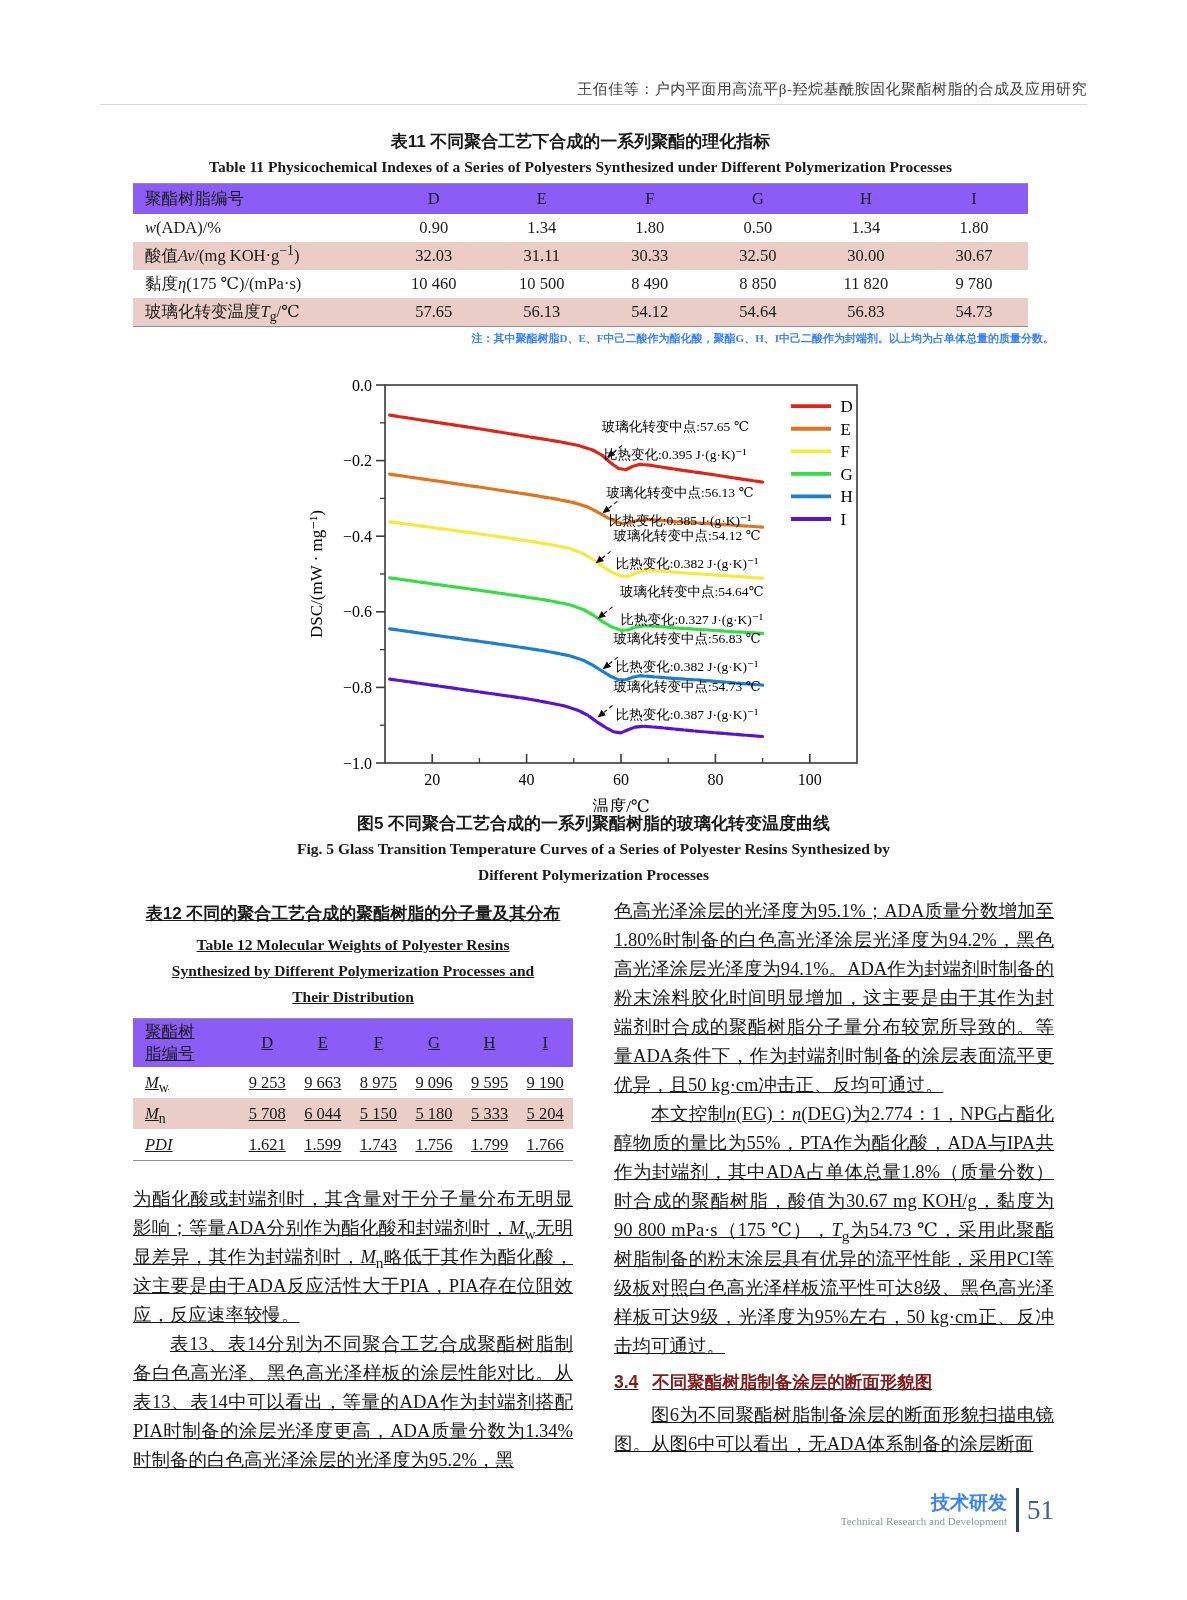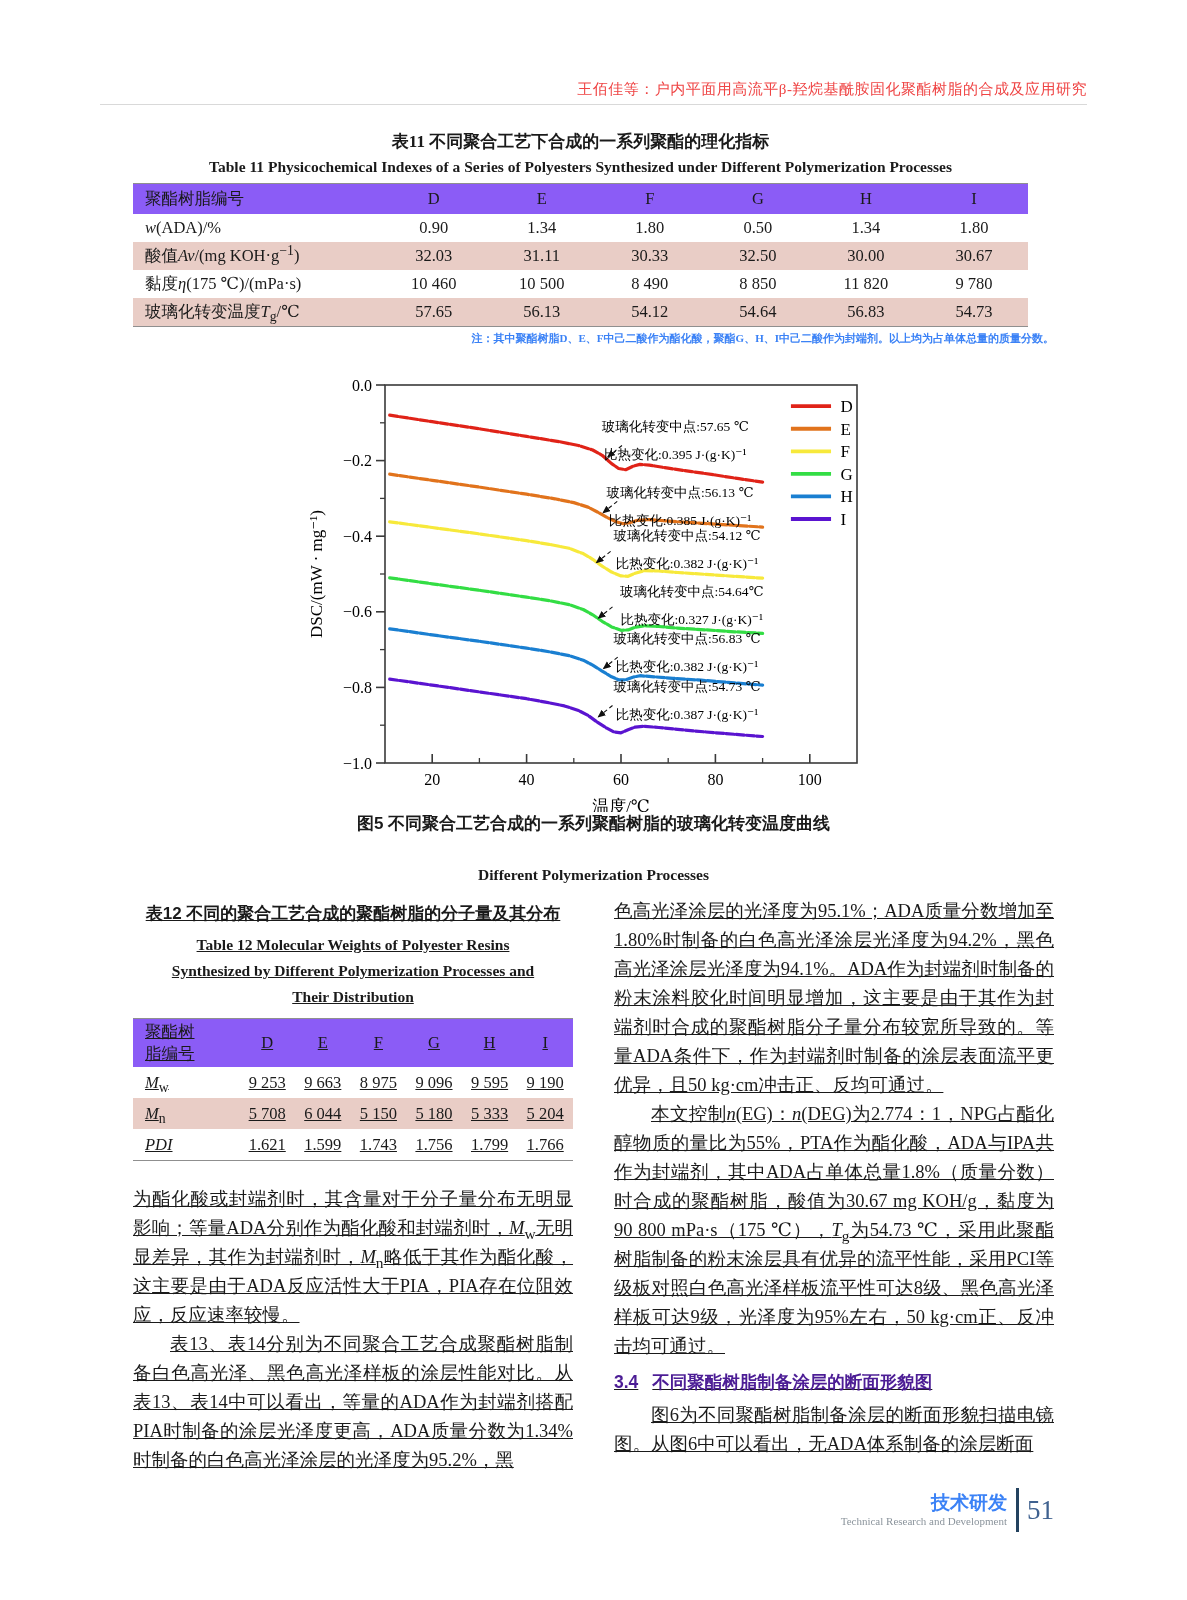--- a/index.html
+++ b/index.html
@@ -1,26 +1,26 @@
 <!DOCTYPE html>
 <html><head>
 <meta charset="utf-8">
 <style>
   html,body{margin:0;padding:0;background:#ffffff;}
   .page{position:relative;width:1187px;height:1600px;background:#fff;overflow:hidden;
         font-family:"Liberation Serif","DejaVu Serif",serif;color:#1a1a1a;}
 
   .running-head{position:absolute;top:80px;left:100px;width:987px;text-align:right;
-    font-size:15px;color:#ef4444;letter-spacing:.5px;}
+    font-size:15px;color:#404040;letter-spacing:.5px;}
   .head-rule{position:absolute;top:104px;left:100px;width:987px;height:1px;background:#d9d9d9;}
 
   .cap-cn{font-family:"Liberation Sans","DejaVu Sans",sans-serif;font-weight:bold;font-size:17px;}
   .cap-en{font-weight:bold;font-size:15.5px;}
 
-  .t11-title-cn{position:absolute;top:130px;left:133px;width:895px;text-align:center;font-family:Liberation Serif, serif;}
+  .t11-title-cn{position:absolute;top:130px;left:133px;width:895px;text-align:center;}
   .t11-title-en{position:absolute;top:158px;left:133px;width:895px;text-align:center;}
 
   table.data-table{border-collapse:collapse;table-layout:fixed;
     font-size:16.5px;border-top:1.5px solid #8f8f8f;border-bottom:1.5px solid #8f8f8f;}
   table.data-table th,table.data-table td{text-align:center;font-weight:normal;padding:0 2px;}
   table.data-table thead th{background:#8b5cf6;}
   table.data-table tbody tr:nth-child(even){background:#e9cdc6;}
   table.data-table th:first-child,table.data-table td:first-child{text-align:left;padding-left:12px;}
 
   .t11{position:absolute;top:183px;left:133px;width:895px;}
@@ -46,21 +46,21 @@
   .t12{width:100%;margin-top:8px;font-size:17px;}
   .t12 thead th{height:48px;line-height:22px;}
   .t12 tbody td{height:31px;}
   .t12 th:first-child,.t12 td:first-child{width:21%;padding-left:6px;}
 
   .col p{margin:0 0 0 0;text-indent:2em;}
   .col p.noindent{text-indent:0;}
   .col-left p.first-para{margin-top:24px;}
 
   .sec-heading{font-family:"Liberation Sans","DejaVu Sans",sans-serif;font-weight:bold;
-    font-size:17.5px;color:#4c1d95;margin:6px 0 4px 0;line-height:30px;}
+    font-size:17.5px;color:#7f1d1d;margin:6px 0 4px 0;line-height:30px;}
   .sec-heading .sec-num{margin-right:14px;}
 
   .footer{position:absolute;top:1488px;right:133px;display:flex;align-items:center;}
   .f-text{text-align:right;margin-right:9px;}
   .f-cn{font-family:"Liberation Sans","DejaVu Sans",sans-serif;font-weight:bold;
     font-size:19px;color:#3b82f6;line-height:22px;}
   .f-en{font-size:11px;color:#8b949c;line-height:14px;}
   .f-bar{width:3px;height:44px;background:#23425f;margin-right:8px;}
   .f-num{font-size:27px;color:#3f618f;}
   sub,sup{line-height:0;}
@@ -212,20 +212,21 @@
         <line x1="317.696" y1="285.15999999999997" x2="303.53599999999994" y2="296.5" stroke="#111" stroke-width="1.1" stroke-dasharray="4 3" marker-end="url(#arr)"></line>
       </g>
       <g>
         <text x="387.08" y="319.40000000000003" text-anchor="middle" font-size="13.5">玻璃化转变中点:54.73 ℃</text>
         <text x="387.08" y="347.372" text-anchor="middle" font-size="13.5">比热变化:0.387 J·(g·K)⁻¹</text>
         <line x1="312.504" y1="333.544" x2="298.344" y2="344.884" stroke="#111" stroke-width="1.1" stroke-dasharray="4 3" marker-end="url(#arr)"></line>
       </g>
     </svg>
 
   <div class="fig-cap-cn cap-cn">图5  不同聚合工艺合成的一系列聚酯树脂的玻璃化转变温度曲线</div>
+  <div class="fig-cap-en1 cap-en">Fig. 5  Glass Transition Temperature Curves of a Series of Polyester Resins Synthesized by</div>
   <div class="fig-cap-en2 cap-en">Different Polymerization Processes</div>
 
   <div class="col col-left">
     <div class="t12-title-cn cap-cn">表12  不同的聚合工艺合成的聚酯树脂的分子量及其分布</div>
     <div class="t12-title-en cap-en">Table 12  Molecular Weights of Polyester Resins</div>
     <div class="t12-title-en cap-en">Synthesized by Different Polymerization Processes and</div>
     <div class="t12-title-en cap-en">Their Distribution</div>
     <table class="data-table t12" data-table="table12">
         <thead>
           <tr>

